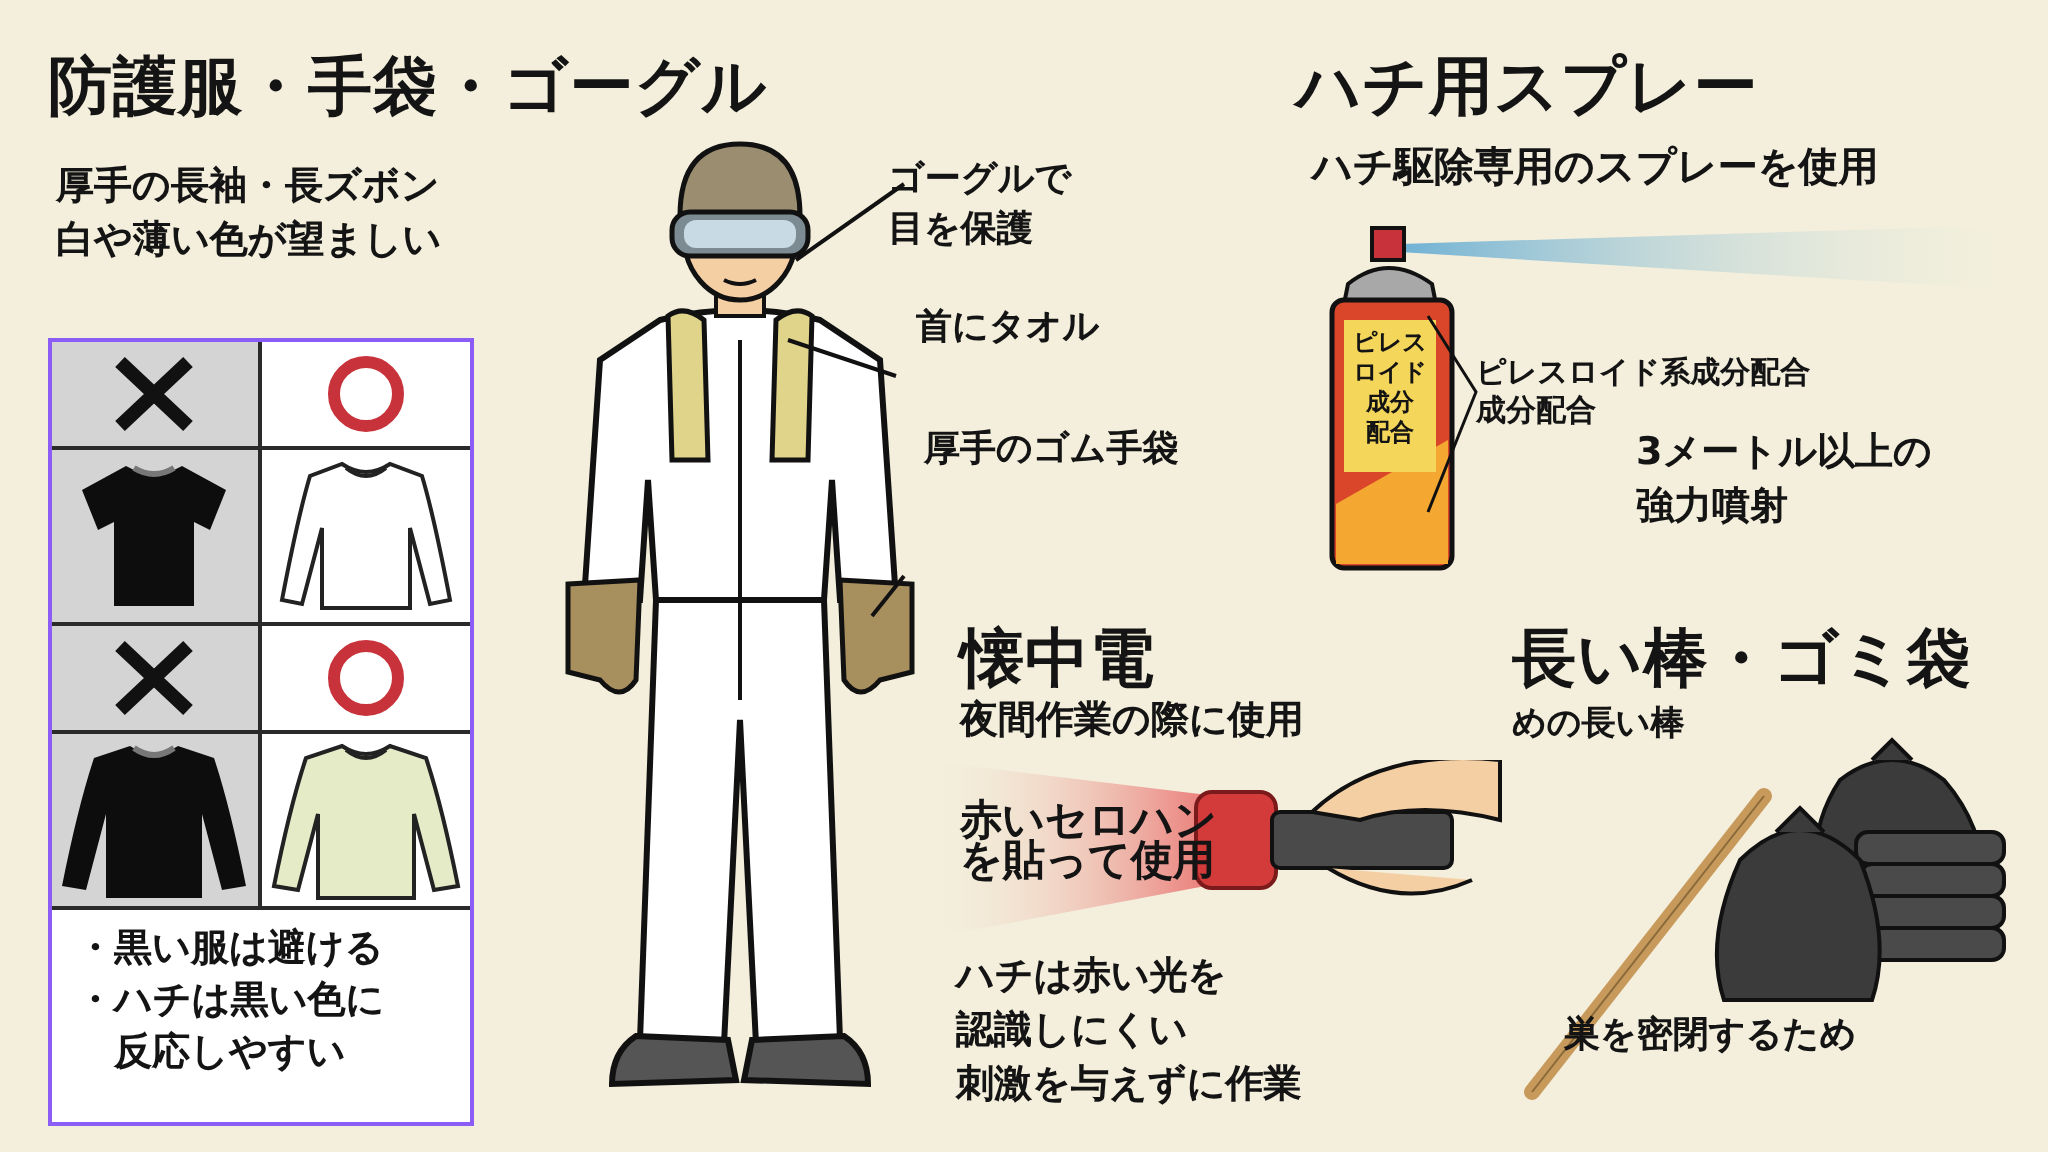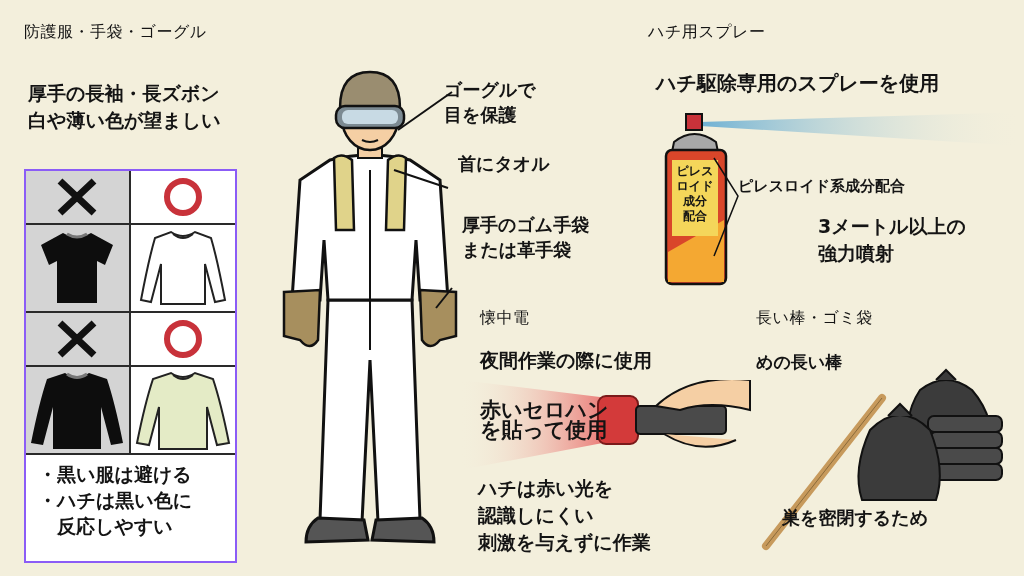--- a/index.html
+++ b/index.html
@@ -4,21 +4,21 @@
 <style>
   * { box-sizing: border-box; margin: 0; padding: 0; }
   html, body { width: 1024px; height: 576px; overflow: hidden; }
   body {
     background: #f3efdc;
     font-family: "DejaVu Sans", "Liberation Sans", sans-serif;
     color: #141414;
     position: relative;
   }
   .abs { position: absolute; }
-  .title { font-weight: normal; font-size: 16px; letter-spacing: 0.5px; }
+  .title { font-weight: bold; font-size: 32px; letter-spacing: 0.5px; }
   .sub { font-weight: bold; font-size: 19px; line-height: 27px; }
   .label { font-weight: bold; font-size: 18px; line-height: 25px; }
   .small { font-weight: bold; font-size: 14px; line-height: 19px; }
 
   
   .ctable {
     position: absolute; left: 24px; top: 169px; width: 213px; height: 394px;
     border: 2px solid #8b5cf6; background: #fff;
   }
   .crow { display: flex; border-bottom: 2px solid #2a2a2a; }
@@ -135,21 +135,20 @@
   <line x1="62" y1="208" x2="46" y2="228" stroke="#111" stroke-width="2"></line>
 </svg>
 
 <div class="abs label" style="left:444px;top:77px;">
   <div>ゴーグルで</div>
   <div>目を保護</div>
 </div>
 <div class="abs label" style="left:458px;top:151px;">首にタオル</div>
 <div class="abs label" style="left:462px;top:212px;">
   <div>厚手のゴム手袋</div>
-  <div>または革手袋</div>
 </div>
 
 <div class="abs title" style="left:648px;top:22px;">ハチ用スプレー</div>
 <div class="abs sub" style="left:656px;top:70px;font-size:20px;">ハチ駆除専用のスプレーを使用</div>
 
 <svg class="abs" style="left:700px;top:110px;" width="324" height="40" viewBox="0 0 324 40">
   <defs>
       <linearGradient id="mist" x1="0" x2="1">
         <stop offset="0" stop-color="#6fb1d4"></stop>
         <stop offset="1" stop-color="#f3efdc" stop-opacity="0"></stop>
@@ -169,20 +168,21 @@
   <div>ピレス</div>
   <div>ロイド</div>
   <div>成分</div>
   <div>配合</div>
 </div>
 <svg class="abs" style="left:712px;top:156px;" width="30" height="110" viewBox="0 0 30 110">
   <path d="M2 2 L26 40 L2 100" stroke="#111" stroke-width="1.5" fill="none"></path>
 </svg>
 <div class="abs small" style="left:738px;top:177px;font-size:15px;">
   <div>ピレスロイド系成分配合</div>
+  <div>成分配合</div>
 </div>
 <div class="abs label" style="left:818px;top:213px;font-size:19px;line-height:27px;">
   <div>3メートル以上の</div>
   <div>強力噴射</div>
 </div>
 
 <div class="abs title" style="left:480px;top:308px;">懐中電</div>
 <div class="abs sub" style="left:480px;top:347px;">夜間作業の際に使用</div>
 
 <svg class="abs" style="left:460px;top:380px;" width="300" height="90" viewBox="0 0 300 90">

